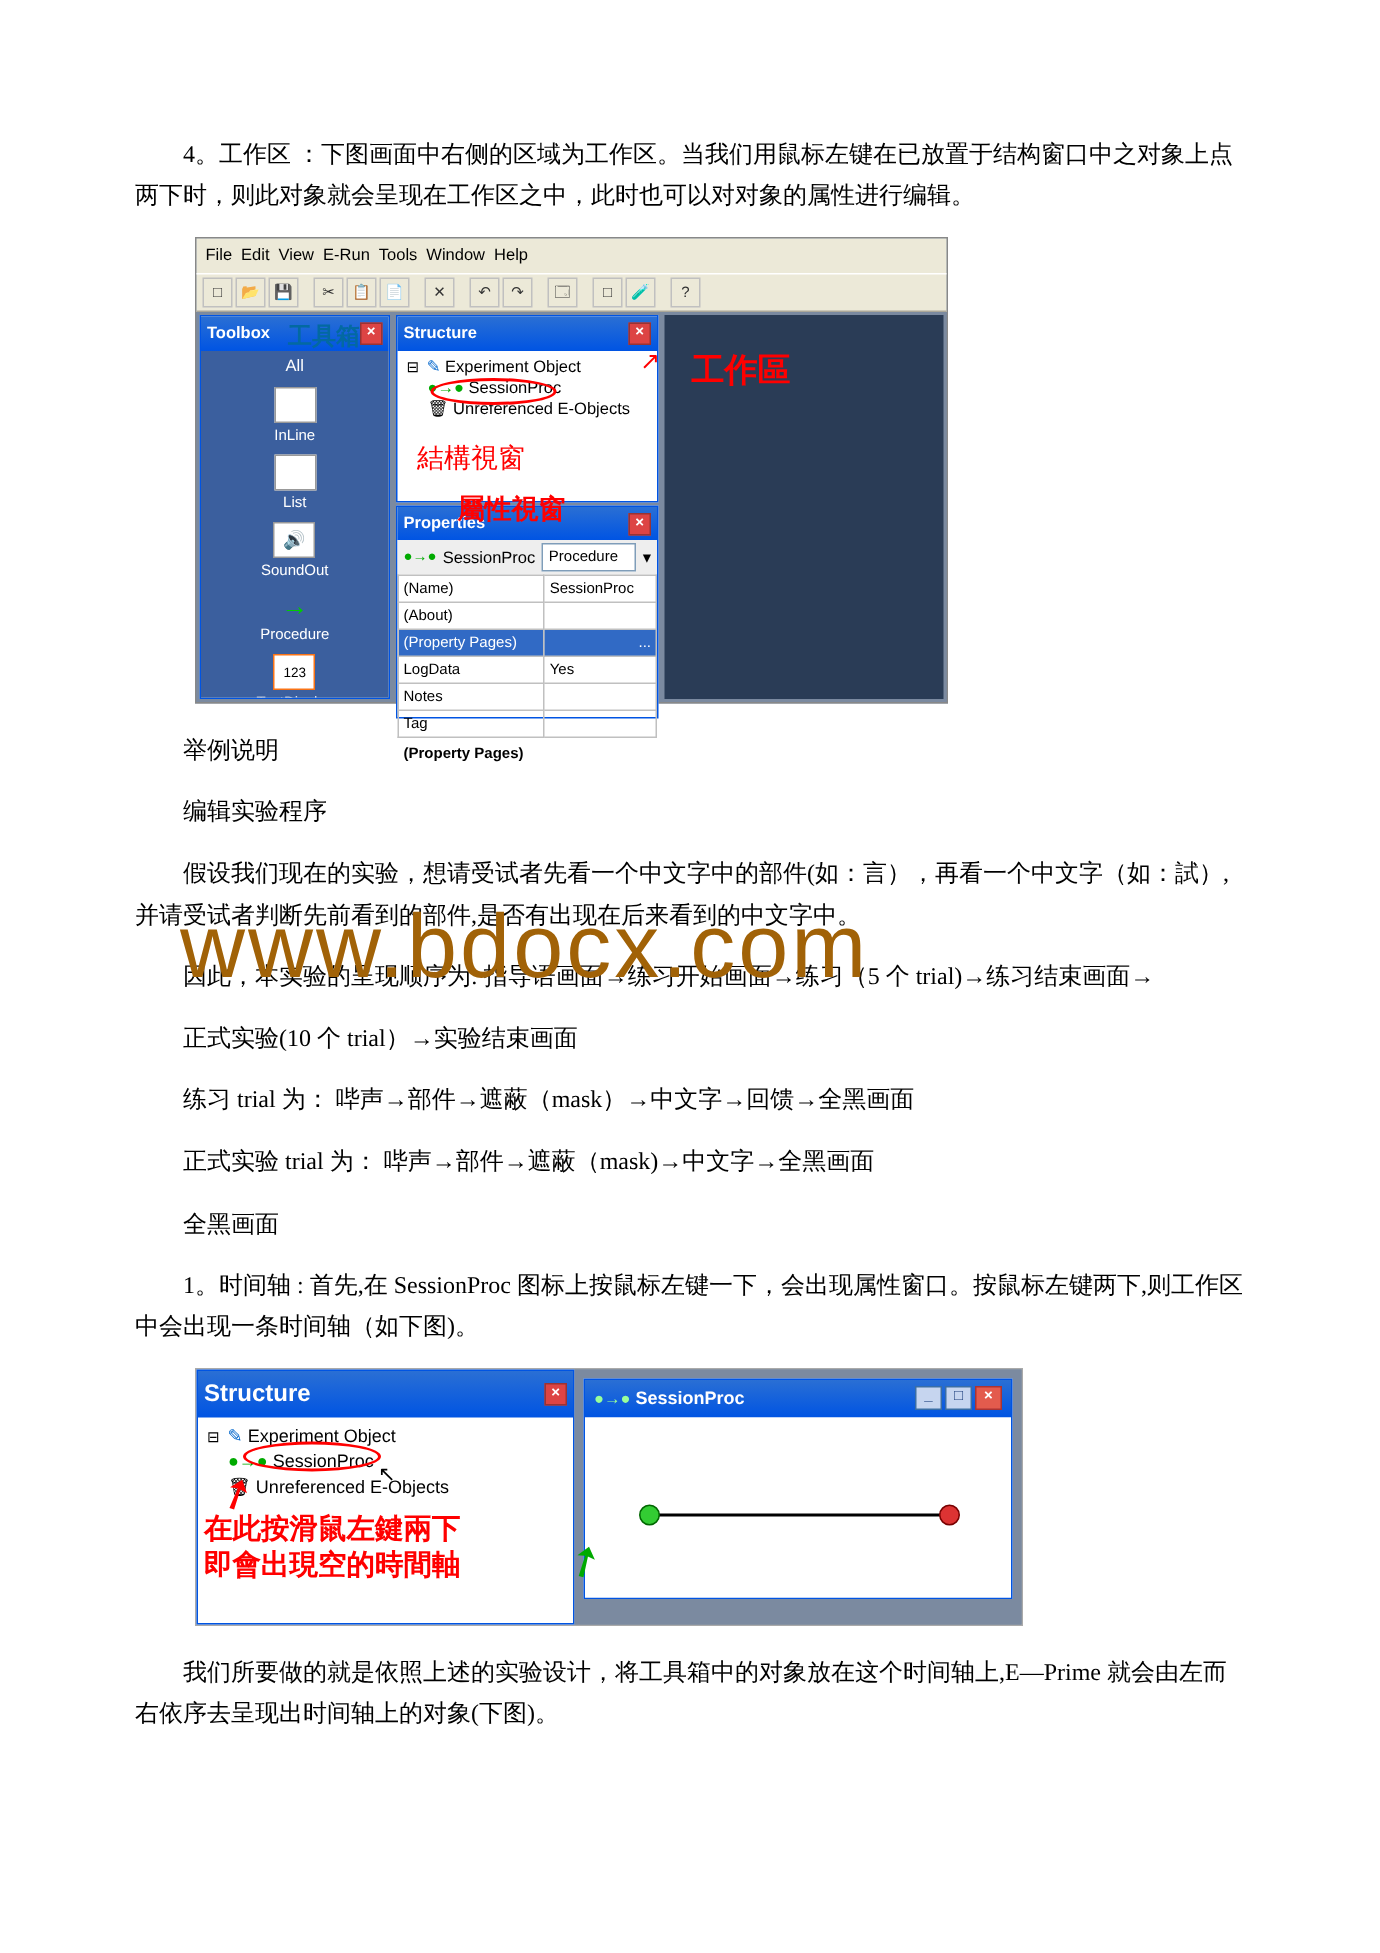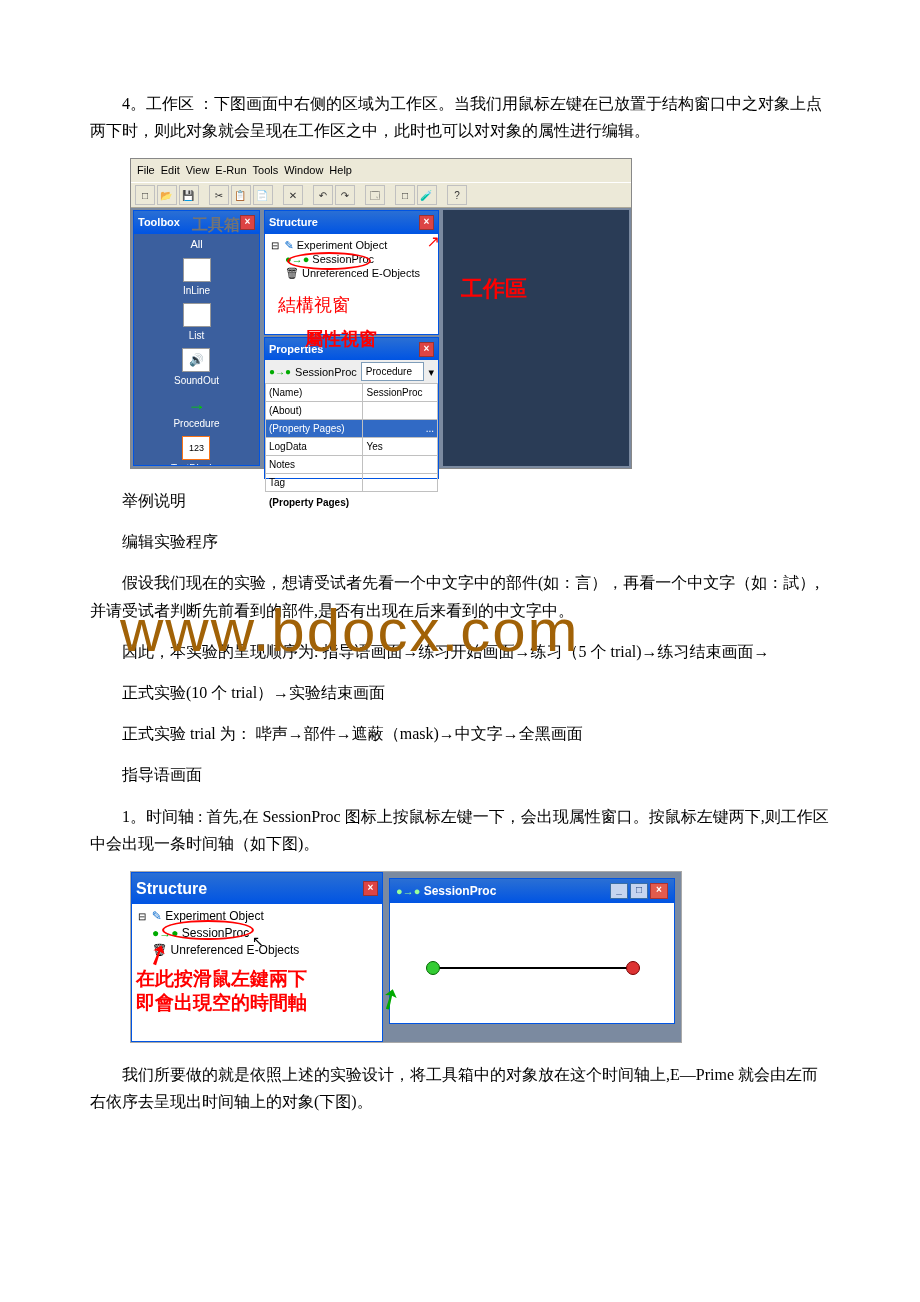--- a/index.html
+++ b/index.html
@@ -98,21 +98,21 @@
     background: #d44;
     color: #fff;
     font-size: 10px;
     text-align: center;
     line-height: 12px;
     border: 1px solid #933;
   }
   .red-overlay1 {
     position: absolute;
     left: 58px; top: 0px;
-    color: #737373;
+    color: #0369a1;
     font-family: "KaiTi", serif;
     font-size: 16px;
     font-weight: bold;
     white-space: nowrap;
     pointer-events: none;
   }
   .tb-all {
     background: #3b5f9e;
     color: #fff;
     text-align: center;
@@ -233,21 +233,20 @@
     margin: 2px;
     position: relative;
   }
   .workarea-label {
     position: absolute;
     left: 18px; top: 18px;
     color: #f00;
     font-family: "KaiTi", serif;
     font-size: 22px;
     font-weight: bold;
-    margin-top: 42px;
   }
   
   .fig2 {
     width: 550px;
     height: 170px;
     display: flex;
     background: #7b8aa0;
     font-family: Tahoma, Arial, sans-serif;
   }
   .fig2-left {
@@ -510,22 +509,23 @@
         <div class="workarea-label">工作區</div>
       </div>
     </div>
   </div>
 
   <p class="para">举例说明</p>
   <p class="para">编辑实验程序</p>
   <p class="para">假设我们现在的实验，想请受试者先看一个中文字中的部件(如：言），再看一个中文字（如：試）,并请受试者判断先前看到的部件,是否有出现在后来看到的中文字中。</p>
   <p class="para">因此，本实验的呈现顺序为: 指导语画面→练习开始画面→练习（5 个 trial)→练习结束画面→</p>
   <p class="para">正式实验(10 个 trial）→实验结束画面</p>
+  <p class="para">练习 trial 为： 哔声→部件→遮蔽（mask）→中文字→回馈→全黑画面</p>
   <p class="para">正式实验 trial 为： 哔声→部件→遮蔽（mask)→中文字→全黑画面</p>
-  <p class="para">指导语画面</p>
+  <p class="para">全黑画面</p>
   <p class="para">1。时间轴 : 首先,在 SessionProc 图标上按鼠标左键一下，会出现属性窗口。按鼠标左键两下,则工作区中会出现一条时间轴（如下图)。</p>
 
   <div class="figure2 fig2">
     <div class="fig2-left">
       <div class="panel-title">
         <span>Structure</span>
         <span class="x">×</span>
       </div>
       <div class="struct-body2">
         <div class="tree-line">

